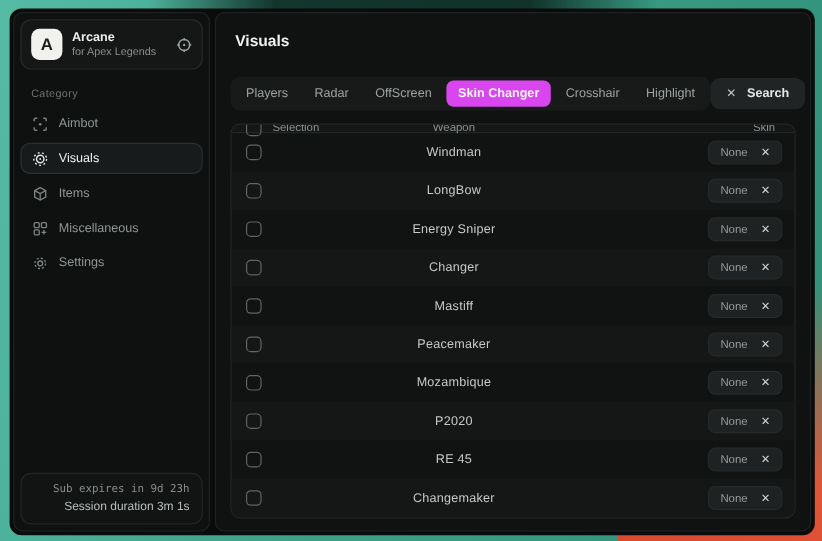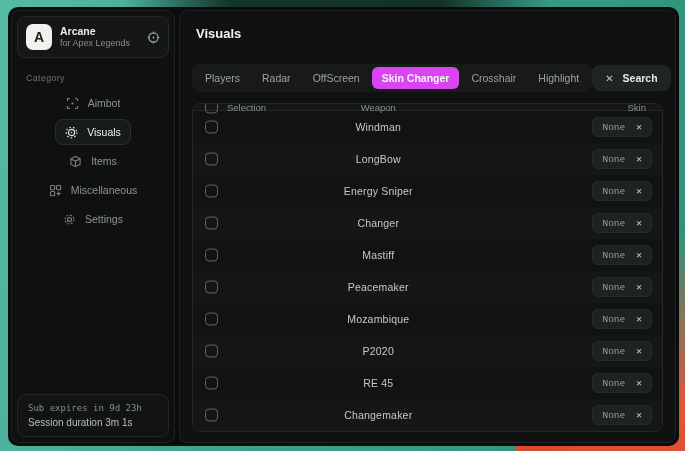--- a/index.html
+++ b/index.html
@@ -20,29 +20,29 @@
   .profile-card { display:flex; align-items:center; gap:8px; background:#151717;
     border:1px solid #262929; border-radius:9px; padding:7px 8px; }
   .avatar { width:26px; height:26px; border-radius:7px; background:#f1f1ee; color:#1b1d1d;
     font-weight:700; font-size:14px; display:flex; align-items:center; justify-content:center; }
   .profile-text { flex:1; line-height:1.25; }
   .profile-name { font-size:10.5px; font-weight:700; color:#eceeee; }
   .profile-sub { font-size:9px; color:#8a8f8f; }
   .scope-btn { color:#9aa0a0; display:flex; }
 
   .category { font-size:9px; color:#6c7171; margin:15px 6px 7px 9px; letter-spacing:.3px; }
-  .nav { display:flex; flex-direction:column; gap:3px;align-items:center; }
+  .nav { display:flex; flex-direction:column; gap:3px; }
   .nav-item { display:flex; align-items:center; gap:9px; height:26px; padding:0 9px;
     border:1px solid transparent; border-radius:8px; color:#8f9494; font-size:10.5px; cursor:pointer; }
   .nav-item .nav-ic { display:flex; color:#7d8282; }
   .nav-item.active { background:#181b1b; border-color:#2c2f2f; color:#eef0f0; }
   .nav-item.active .nav-ic { color:#dfe2e2; }
 
   .side-footer { margin-top:auto; background:#121414; border:1px solid #232626; border-radius:9px;
-    padding:8px 10px; display:flex; flex-direction:column; gap:4px; }
+    padding:8px 10px; display:flex; flex-direction:column; gap:4px;text-align:right; }
   .foot-line1 { font-family:"DejaVu Sans Mono", monospace; font-size:9px; color:#878d8d; }
   .foot-line2 { font-size:10px; color:#b9bebe; }
 
   
   .main { flex:1; background:#101212; border:1px solid #1f2222; border-radius:8px;
     padding:8px 12px 10px; display:flex; flex-direction:column; min-width:0; }
   .main-title { font-size:13px; font-weight:700; color:#f0f2f2; margin:7px 0 13px 4px; }
 
   .tabs-row { display:flex; align-items:center; justify-content:space-between; margin-bottom:11px;margin-top:10px; }
   .tabbar { display:flex; align-items:center; background:#181a1a; border-radius:8px; padding:3px; gap:2px; }
@@ -62,21 +62,21 @@
 
   .row { position:relative; height:32px; }
   .row:nth-child(even) { background:#151717; }
   .cb { position:absolute; left:12px; top:50%; transform:translateY(-50%); width:13px; height:13px;
     border:1.5px solid #5f6464; border-radius:4px; cursor:pointer; background:transparent; }
   .t-head .cb { left:12px; }
   .cell-weapon { position:absolute; left:39.5%; top:50%; transform:translate(-50%,-50%);
     font-size:10.5px; color:#c6c9c9; letter-spacing:.2px; white-space:nowrap; }
   .skin-pill { position:absolute; right:10px; top:50%; transform:translateY(-50%);
     display:flex; align-items:center; gap:11px; background:#1f2222; border:1px solid #272a2a; border-radius:6px;
-    padding:3px 9px; cursor:pointer; font-family:Liberation Mono, monospace; }
+    padding:3px 9px; cursor:pointer; font-family:Liberation Sans, sans-serif; }
   .skin-value { font-size:9.5px; color:#979c9c; }
   .skin-x { font-size:9.5px; color:#ced1d1; cursor:pointer; }
 
   svg { display:block; }
 </style>
 </head>
 <body>
 
 <div class="bg-patch"></div>
 <div class="bg-orange"></div>

